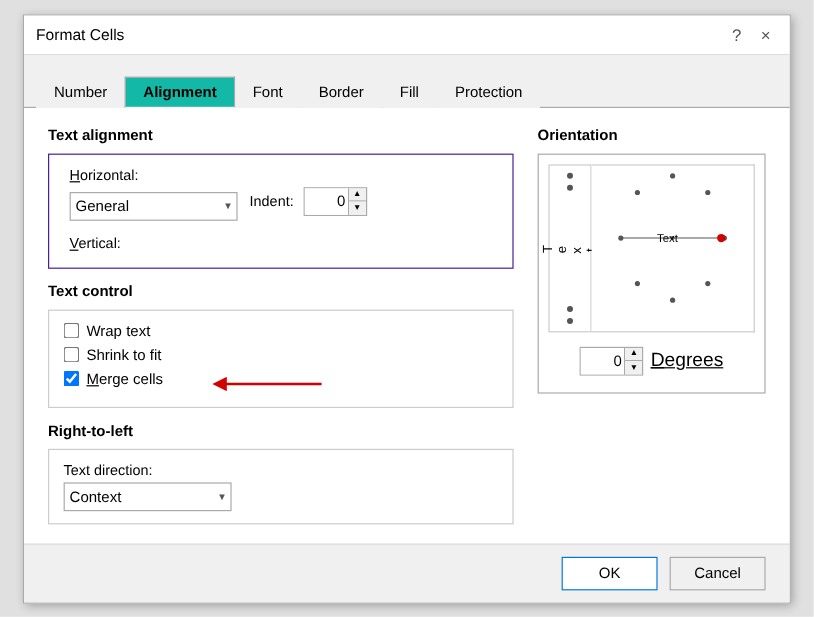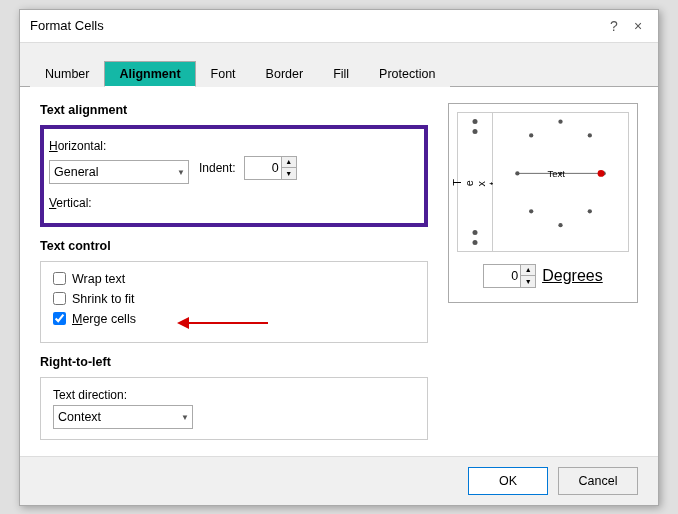--- a/index.html
+++ b/index.html
@@ -299,21 +299,21 @@
       <div class="tab">Border</div>
       <div class="tab">Fill</div>
       <div class="tab">Protection</div>
     </div>
 
     <div class="content">
 
       <div class="left-panel">
 
         <div class="section-title">Text alignment</div>
-        <div style="border:4px solid #4c1d95; padding:10px 5px; margin-bottom:12px;">
+        <div style="border:1px solid #4c1d95; padding:10px 17px; margin-bottom:12px;">
 
           <div class="field-label">
             <span>H</span>orizontal:
           </div>
           <div class="select-row">
             <div class="select-wrapper">
               <select class="select-ctrl">
                 <option>General</option>
                 <option>Left</option>
                 <option>Center</option>
@@ -377,20 +377,21 @@
                 <option>Left-to-Right</option>
                 <option>Right-to-Left</option>
               </select>
             </div>
           </div>
         </div>
 
       </div>
 
       <div class="right-panel">
+        <div class="section-title">Orientation</div>
         <div class="orientation-box">
 
           <div class="orientation-visual">
 
             <div class="vertical-text-box">
 
               <div class="dot" style="top:6px; left:50%; transform:translateX(-50%);"></div>
               <div class="dot" style="top:16px; left:50%; transform:translateX(-50%);"></div>
               <span class="vertical-text">T</span>
               <span class="vertical-text" style="margin-top:2px;">e</span>

